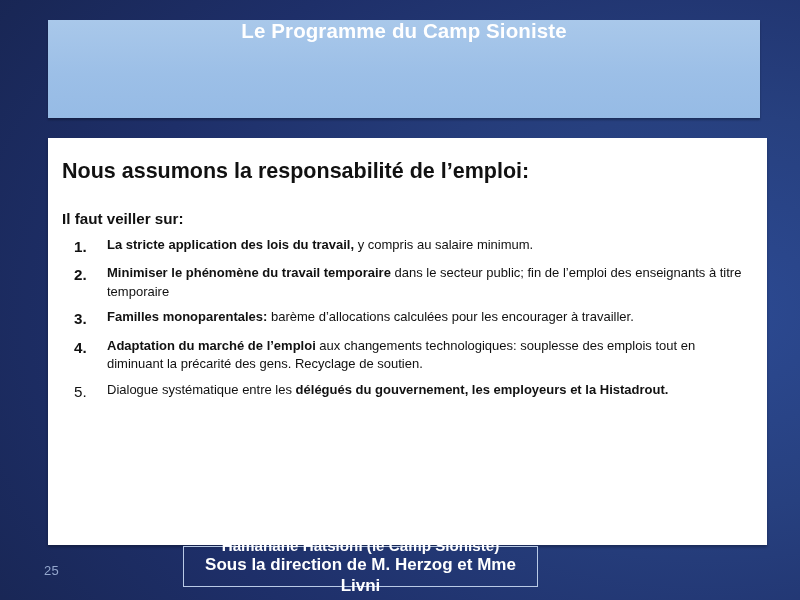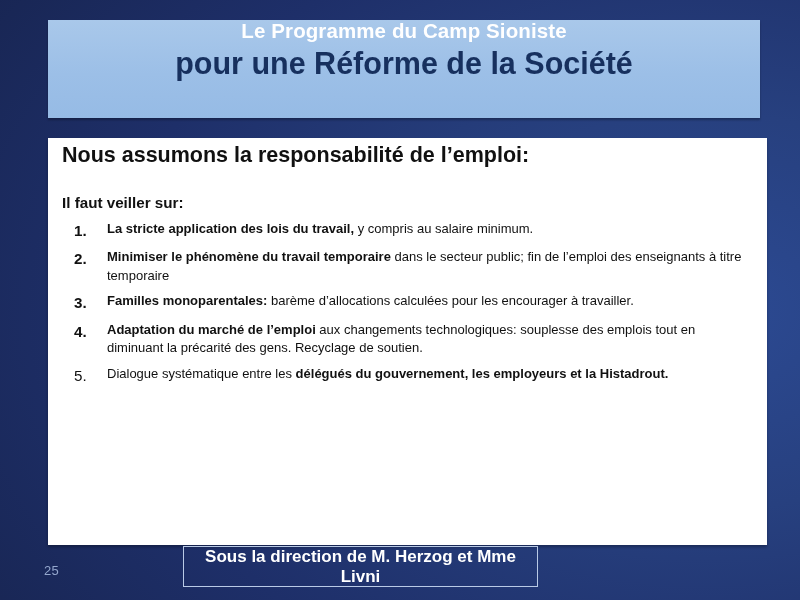--- a/index.html
+++ b/index.html
@@ -58,21 +58,21 @@
   
   #content-box {
     position: absolute;
     left: 48px;
     top: 138px;
     width: 719px;
     height: 407px;
     background: #ffffff;
     box-shadow: 0 2px 3px rgba(0,0,0,0.3);
     box-sizing: border-box;
-    padding: 0 14px 0 14px;
+    padding: 16px 14px 0 14px;
   }
 
   #content-heading {
     color: #111111;
     font-size: 21.5px;
     font-weight: bold;
     line-height: 1.25;
     margin: 4px 0 6px 0;
   }
 
@@ -173,21 +173,20 @@
     letter-spacing: 0.1px;
   }
 </style>
 </head>
 <body>
 
 <div id="slide">
 
   <div id="title-banner">
     <div id="title-line1">Le Programme du Camp Sioniste</div>
-    <div id="title-line2">pour une Réforme de la Société</div>
   </div>
 
   <div id="content-box">
 
     <div id="content-heading">Nous assumons la responsabilité de l’emploi:</div>
 
 
     <div id="subheading">Il faut veiller sur:</div>
 
     <ol id="item-list">
@@ -216,17 +215,18 @@
         <span class="item-num light">5.</span>
         <span class="item-text"><span>Dialogue systématique entre les </span><span class="b">délégués du gouvernement, les employeurs et la Histadrout.</span></span>
       </li>
 
     </ol>
   </div>
 
   <div id="slide-number">25</div>
 
   <div id="footer-box">
+    <div id="footer-line1">Hamahané Hatsioni (le Camp Sioniste)</div>
     <div id="footer-line2">Sous la direction de M. Herzog et Mme Livni</div>
   </div>
 
 
 </div>
 
 </body></html>

